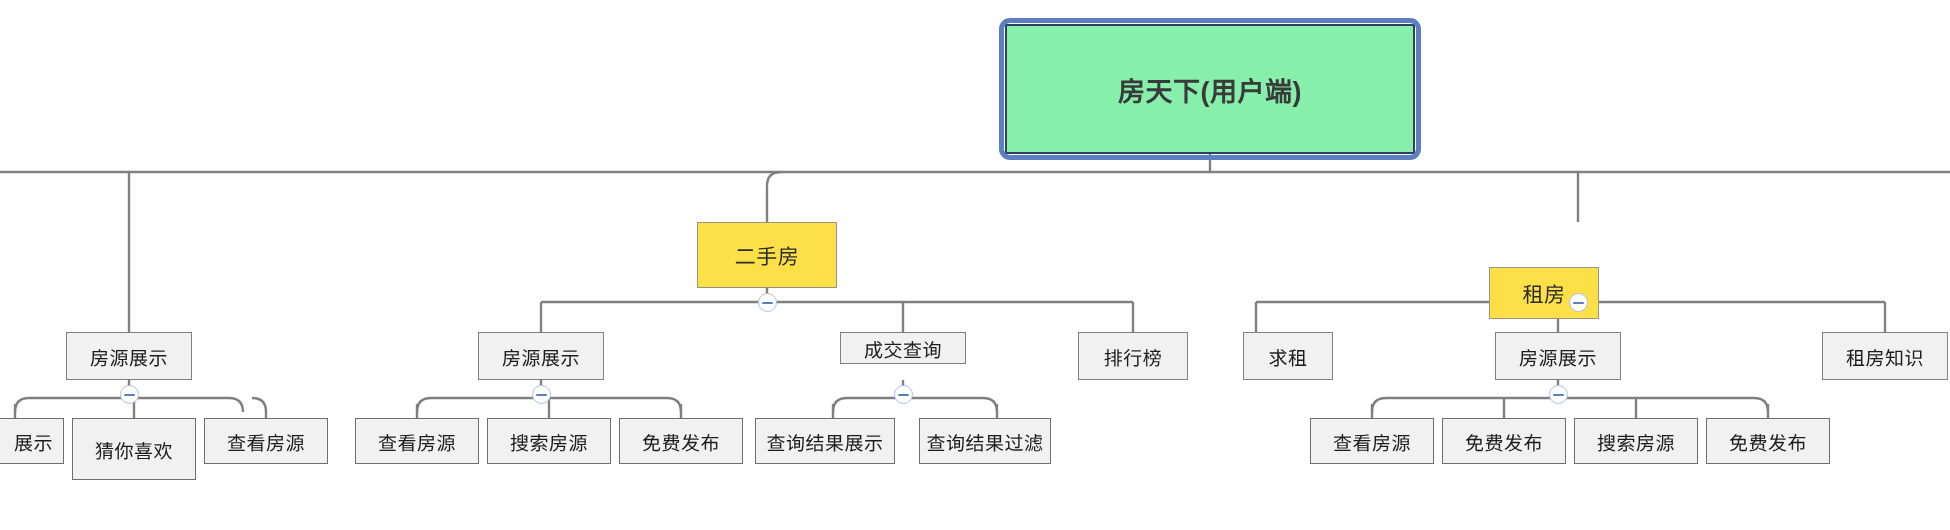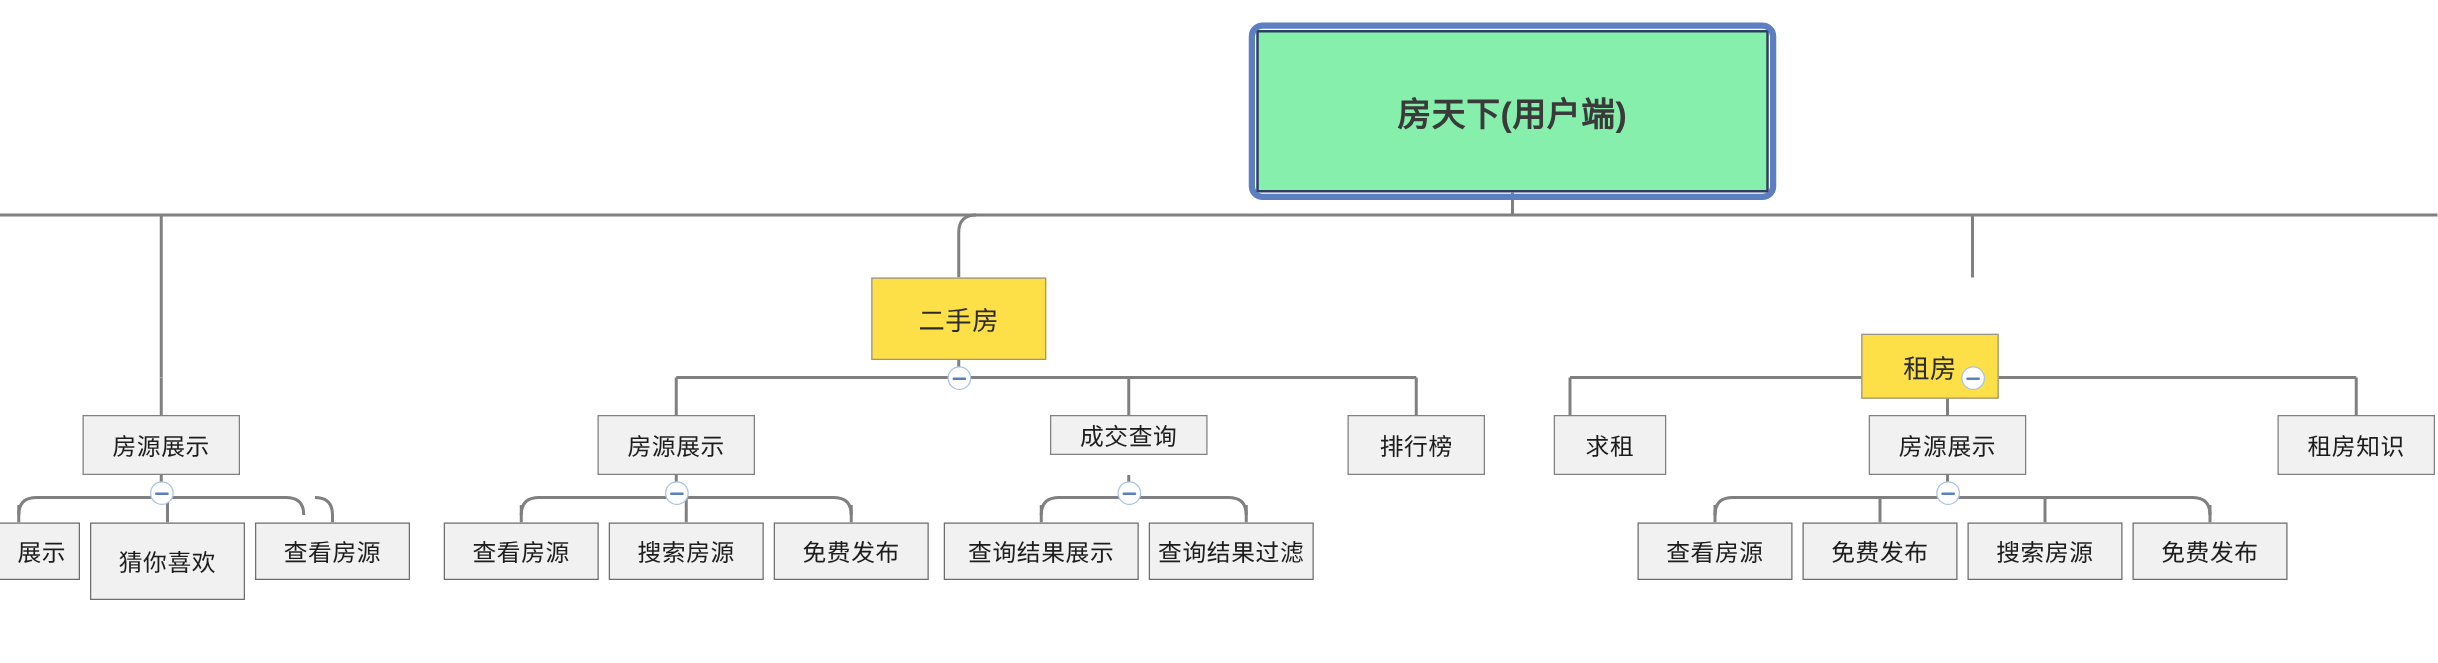--- a/index.html
+++ b/index.html
@@ -196,21 +196,21 @@
   <div class="node lvl3" style="left:1822px; top:332px; width:126px; height:48px;">租房知识</div>
 
   <div class="node lvl4" style="left:-34px; top:418px; width:98px; height:46px; justify-content:flex-end; padding-right:10px;">展示</div>
   <div class="node lvl4" style="left:72px; top:418px; width:124px; height:62px;text-align:right;">猜你喜欢</div>
   <div class="node lvl4" style="left:204px; top:418px; width:124px; height:46px;">查看房源</div>
 
   <div class="node lvl4" style="left:355px; top:418px; width:124px; height:46px;">查看房源</div>
   <div class="node lvl4" style="left:487px; top:418px; width:124px; height:46px;">搜索房源</div>
   <div class="node lvl4" style="left:619px; top:418px; width:124px; height:46px;">免费发布</div>
 
-  <div class="node lvl4" style="left:755px; top:418px; width:156px; height:46px;">查询结果展示</div>
+  <div class="node lvl4" style="left:755px; top:418px; width:140px; height:46px;">查询结果展示</div>
   <div class="node lvl4" style="left:919px; top:418px; width:132px; height:46px;">查询结果过滤</div>
 
   <div class="node lvl4" style="left:1310px; top:418px; width:124px; height:46px;">查看房源</div>
   <div class="node lvl4" style="left:1442px; top:418px; width:124px; height:46px;">免费发布</div>
   <div class="node lvl4" style="left:1574px; top:418px; width:124px; height:46px;">搜索房源</div>
   <div class="node lvl4" style="left:1706px; top:418px; width:124px; height:46px;">免费发布</div>
 
 </div>
 
 </body></html>

